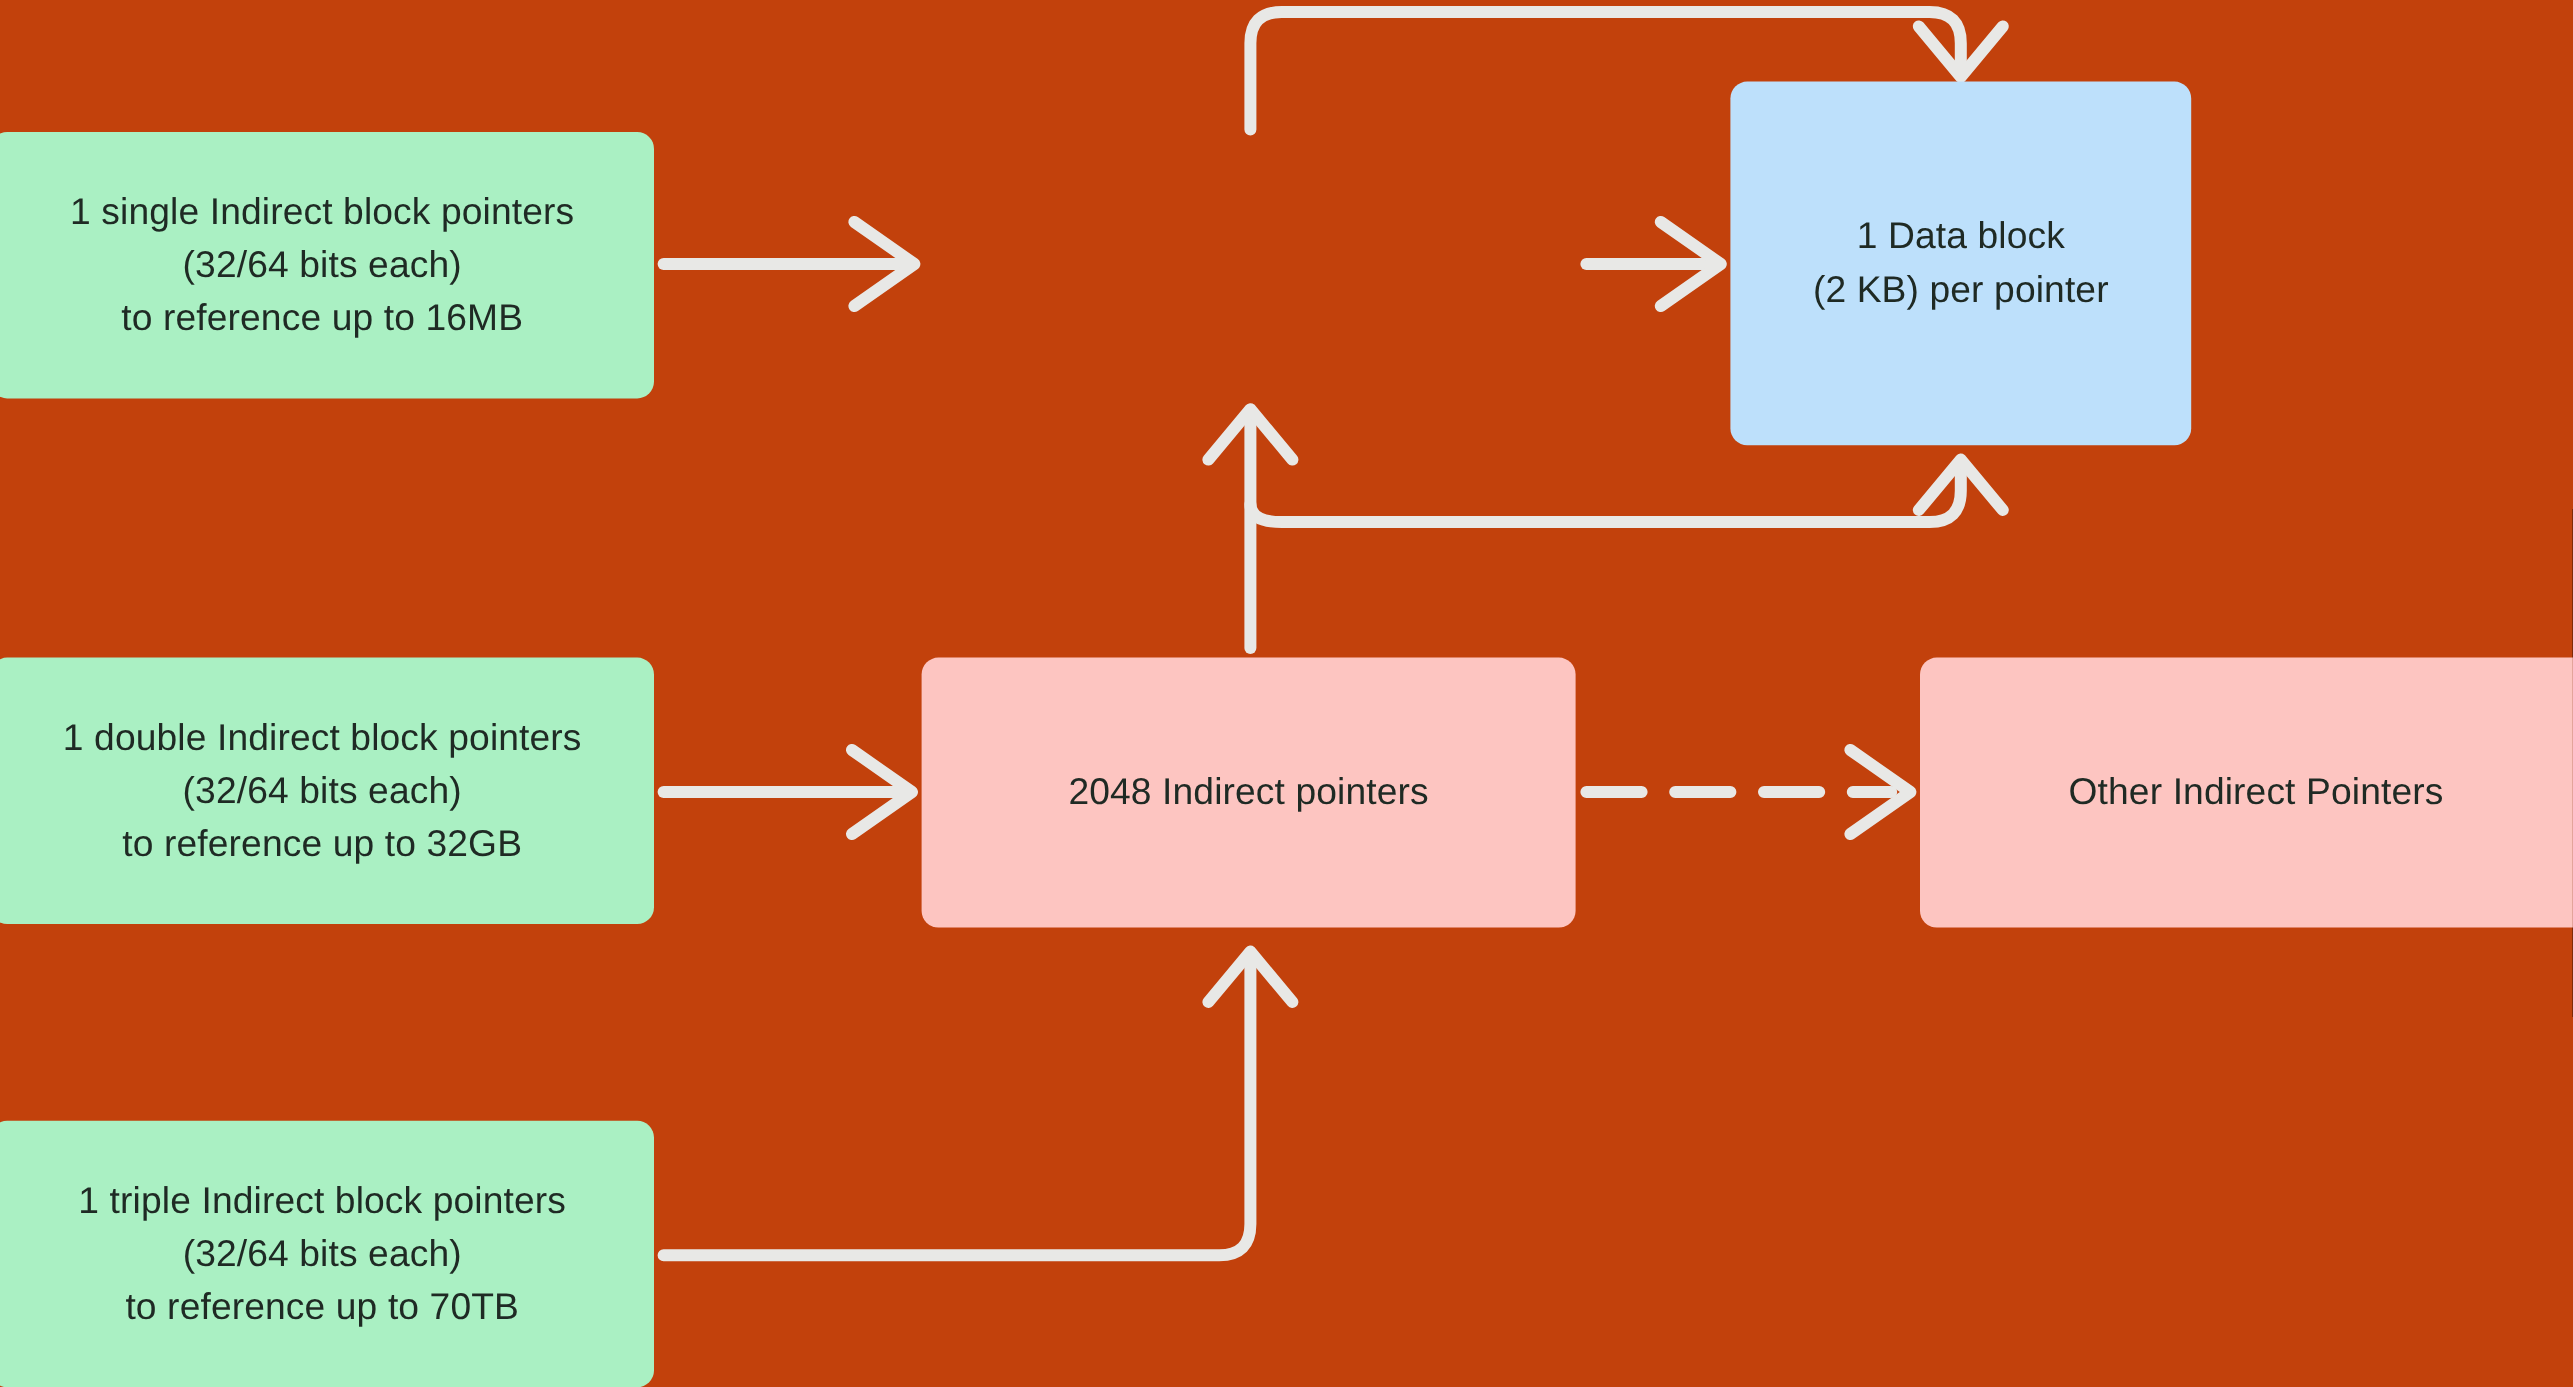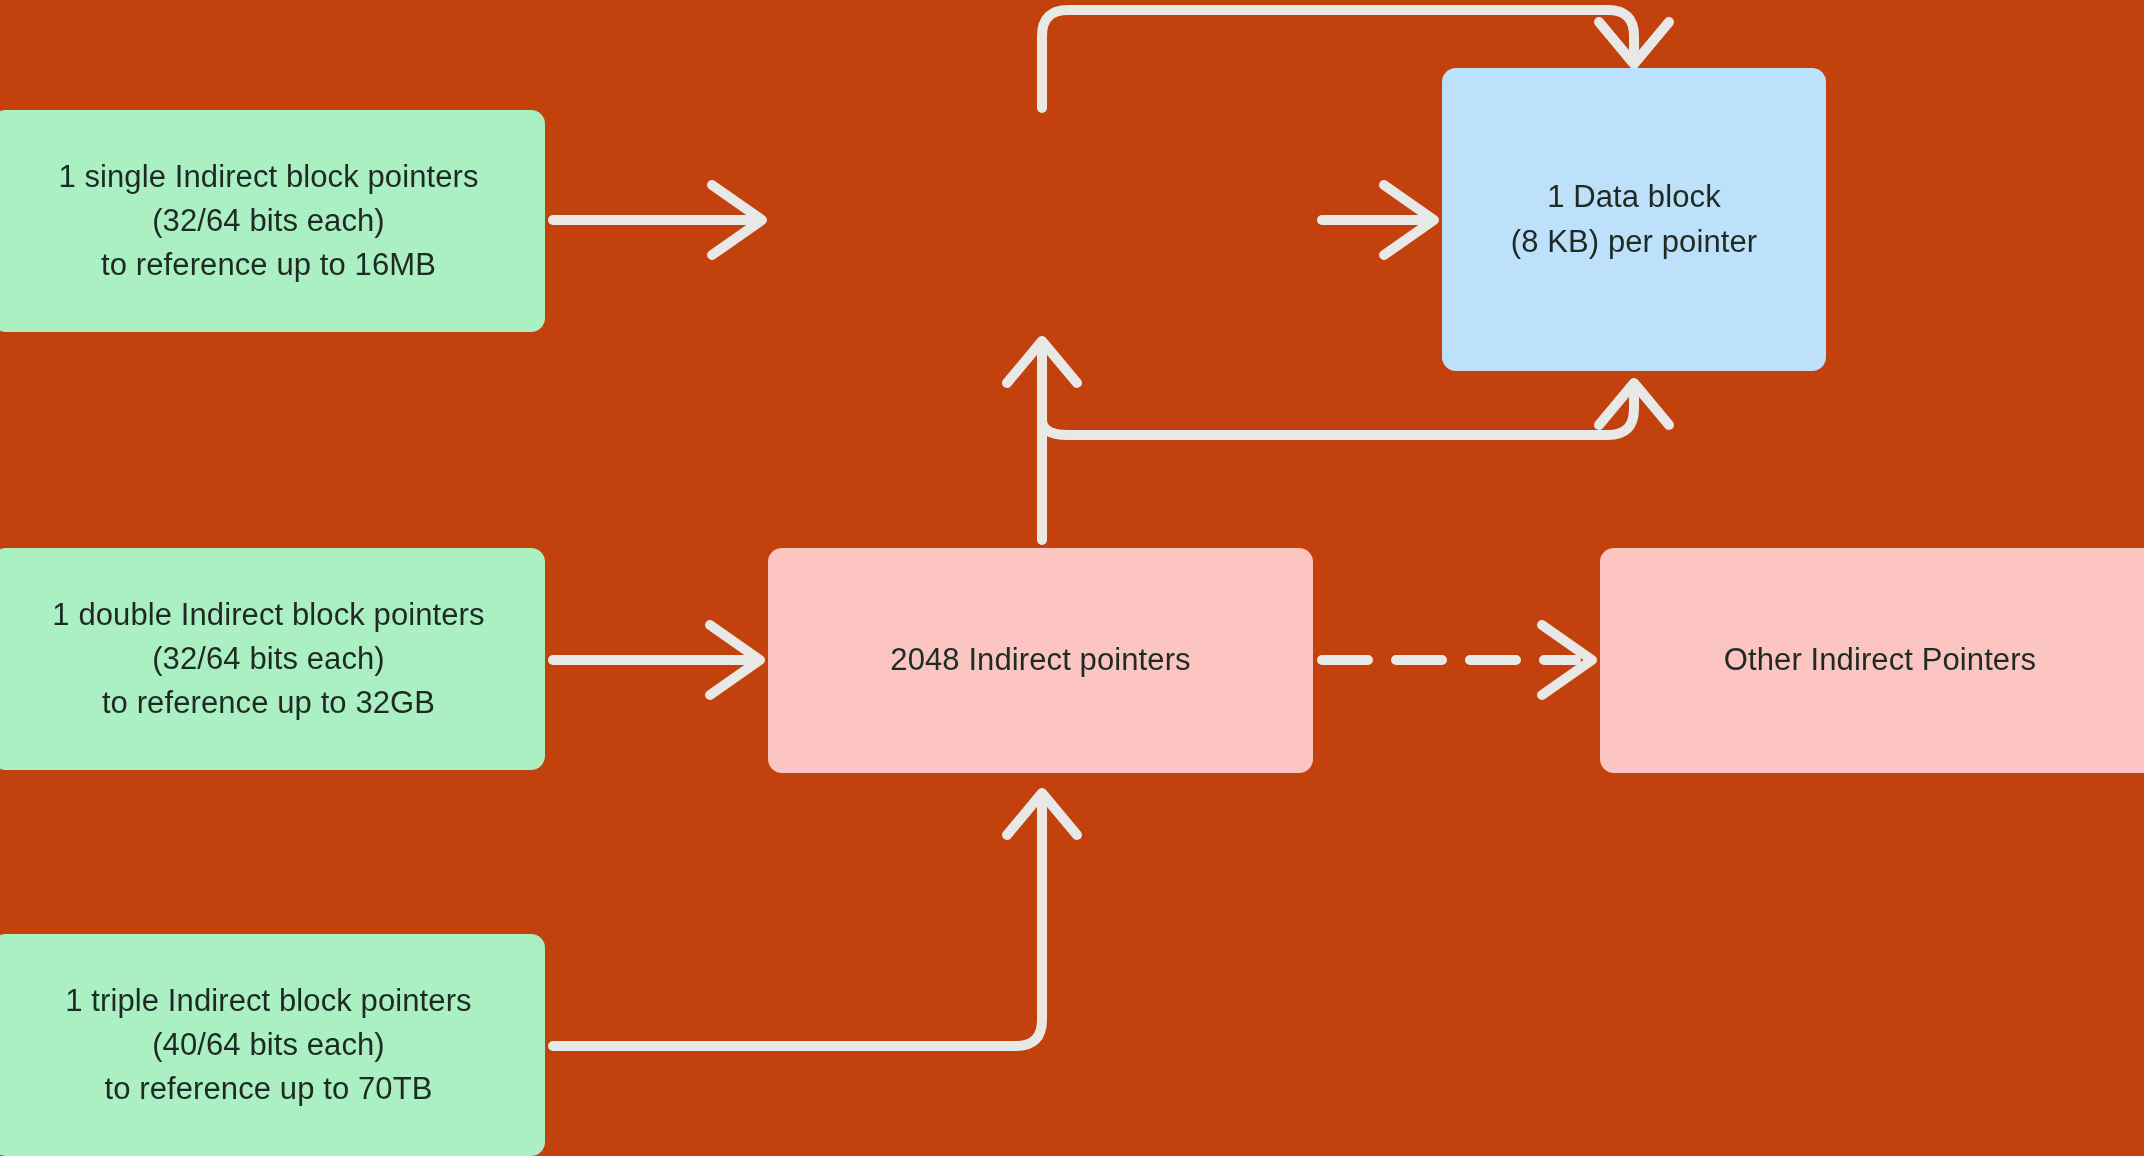--- a/index.html
+++ b/index.html
@@ -116,28 +116,28 @@
   </div>
 
   <div class="node green" id="node-double">
     <span class="label-lines">1 double Indirect block pointers
 (32/64 bits each)
 to reference up to 32GB</span>
   </div>
 
   <div class="node green" id="node-triple">
     <span class="label-lines">1 triple Indirect block pointers
-(40/64 bits each)
+(32/64 bits each)
 to reference up to 70TB</span>
   </div>
 
 
   <div class="node blue" id="node-datablock">
     <span class="label-lines">1 Data block
-(8 KB) per pointer</span>
+(2 KB) per pointer</span>
   </div>
 
   <div class="node pink" id="node-indirect">
     <span class="label-lines">2048 Indirect pointers</span>
   </div>
 
   <div class="node pink" id="node-other">
     <span class="label-lines">Other Indirect Pointers</span>
   </div>
 

